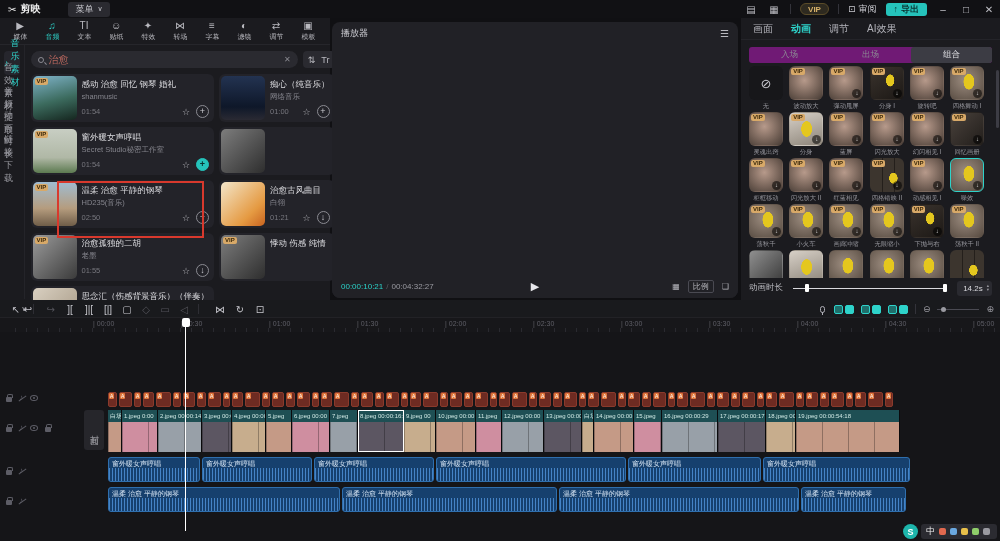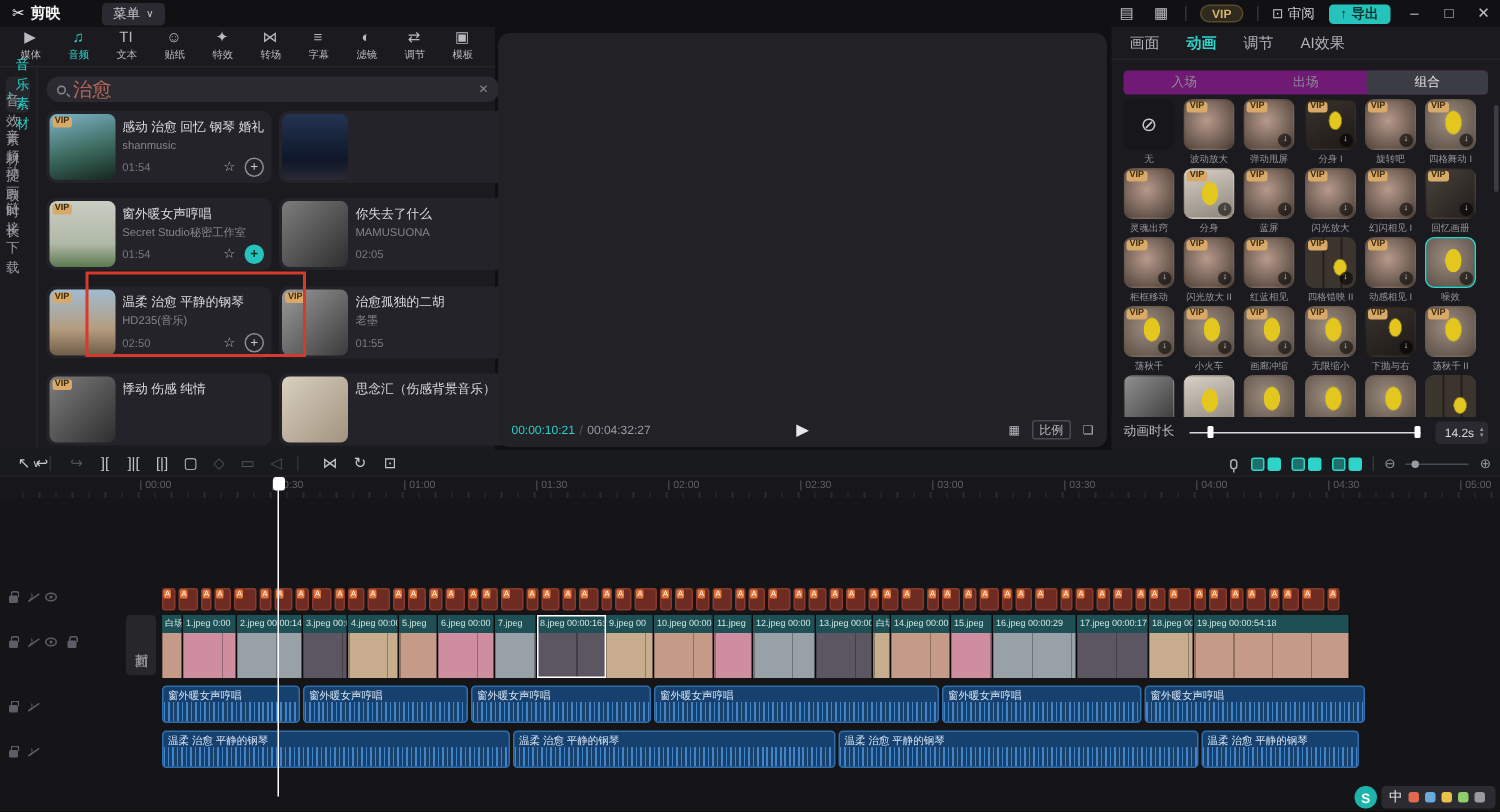--- a/index.html
+++ b/index.html
@@ -27,21 +27,21 @@
   .nav-item.active{color:#2ed3ca}
   .media-body{display:flex;height:254px}
   .sidebar{width:60px;border-right:1px solid #242429;padding-top:6px}
   .side-item{height:24px;display:flex;align-items:center;justify-content:center;font-size:9px;color:#9b9ba2;margin:0 4px;border-radius:4px;gap:2px}
   .side-item.active{color:#2ed3ca;background:#26262d}
   .media-content{flex:1;padding:6px 6px 0 6px;position:relative}
   .search-row{display:flex;gap:5px;align-items:center}
   .search-box{flex:1;height:17px;background:#2a2a30;border-radius:9px;display:flex;align-items:center;padding:0 7px;gap:5px}
   .i-search{width:6px;height:6px;border:1px solid #8a8a92;border-radius:50%;position:relative;flex:0 0 auto}
   .i-search::after{content:"";position:absolute;left:5px;top:5px;width:3px;height:1px;background:#8a8a92;transform:rotate(45deg)}
-  .q{font-size:13px;color:#b5655c;flex:1}
+  .q{font-size:10px;color:#b5655c;flex:1}
   .clear{font-size:8px;color:#88888f}
   .filter-pill{height:17px;background:#2a2a30;border-radius:4px;display:flex;align-items:center;padding:0 5px;gap:6px;font-size:9px;color:#b9b9bf}
   .cards{margin-top:6px;display:grid;grid-template-columns:1fr 1fr;gap:5px;overflow:hidden;height:228px}
   .card{background:#232329;border-radius:6px;height:48px;display:flex;padding:2px;gap:5px;position:relative}
   .cthumb{width:44px;height:44px;border-radius:5px;flex:0 0 auto;position:relative}
   .vipb{position:absolute;left:2px;top:2px;background:#d8a968;color:#3c2a0c;font-size:6px;font-weight:bold;border-radius:2px;padding:0 2px;line-height:7px}
   .cinfo{flex:1;display:flex;flex-direction:column;padding:3px 3px 2px 0;min-width:0}
   .ctitle{font-size:8.5px;color:#dcdce0;white-space:nowrap;overflow:hidden;text-overflow:ellipsis}
   .cartist{font-size:7.5px;color:#84848c;margin-top:1px;white-space:nowrap;overflow:hidden}
   .cmeta{margin-top:auto;display:flex;align-items:center;gap:6px}
@@ -274,62 +274,74 @@
                 <div class="cartist">shanmusic</div>
                 <div class="cmeta">
                   <span class="cdur">01:54</span>
                   <span class="star">☆</span>
                   <span class="act">+</span>
                 </div>
               </div>
             </div>
             <div class="card">
               <div class="cthumb th-night"></div>
+              <div class="cinfo">
+                <div class="ctitle">痴心（纯音乐）</div>
+                <div class="cartist">网络音乐</div>
+                <div class="cmeta">
+                  <span class="cdur">01:00</span>
+                  <span class="star">☆</span>
+                  <span class="act">+</span>
+                </div>
+              </div>
             </div>
             <div class="card">
               <div class="cthumb th-field">
                 <span class="vipb">VIP</span>
               </div>
               <div class="cinfo">
                 <div class="ctitle">窗外暖女声哼唱</div>
                 <div class="cartist">Secret Studio秘密工作室</div>
                 <div class="cmeta">
                   <span class="cdur">01:54</span>
                   <span class="star">☆</span>
                   <span class="act added">+</span>
                 </div>
               </div>
             </div>
             <div class="card">
               <div class="cthumb th-bw"></div>
-              <div class="cinfo">
-                <div class="ctitle">你失去了什么</div>
-                <div class="cartist">MAMUSUONA</div>
-                <div class="cmeta">
-                  <span class="cdur">02:05</span>
-                  <span class="star">☆</span>
-                  <span class="act">↓</span>
-                </div>
-              </div>
             </div>
             <div class="card">
               <div class="cthumb th-glider">
                 <span class="vipb">VIP</span>
               </div>
               <div class="cinfo">
                 <div class="ctitle">温柔 治愈 平静的钢琴</div>
                 <div class="cartist">HD235(音乐)</div>
                 <div class="cmeta">
                   <span class="cdur">02:50</span>
                   <span class="star">☆</span>
                   <span class="act">+</span>
                 </div>
               </div>
             </div>
             <div class="card">
+              <div class="cthumb th-art"></div>
+              <div class="cinfo">
+                <div class="ctitle">治愈古风曲目</div>
+                <div class="cartist">白翎</div>
+                <div class="cmeta">
+                  <span class="cdur">01:21</span>
+                  <span class="star">☆</span>
+                  <span class="act">↓</span>
+                </div>
+              </div>
+            </div>
+            <div class="card">
               <div class="cthumb th-bw2">
                 <span class="vipb">VIP</span>
               </div>
               <div class="cinfo">
                 <div class="ctitle">治愈孤独的二胡</div>
                 <div class="cartist">老墨</div>
                 <div class="cmeta">
                   <span class="cdur">01:55</span>
                   <span class="star">☆</span>
                   <span class="act">↓</span>
@@ -352,20 +364,24 @@
                 <div class="cartist"></div>
               </div>
             </div>
           </div>
       </div>
     </div>
   </div>
   <div class="hlbox"></div>
 
   <div class="player">
+    <div class="phead">
+      <span>播放器</span>
+      <span class="burger">☰</span>
+    </div>
     <div class="pctrl">
       <span class="tcur">00:00:10:21</span>
       <span class="tsep">/</span>
       <span class="ttot">00:04:32:27</span>
       <span class="playbtn">▶</span>
       <span class="pright">
         <span>▦</span>
         <span class="ratio">比例</span>
         <span>❏</span>
       </span>

